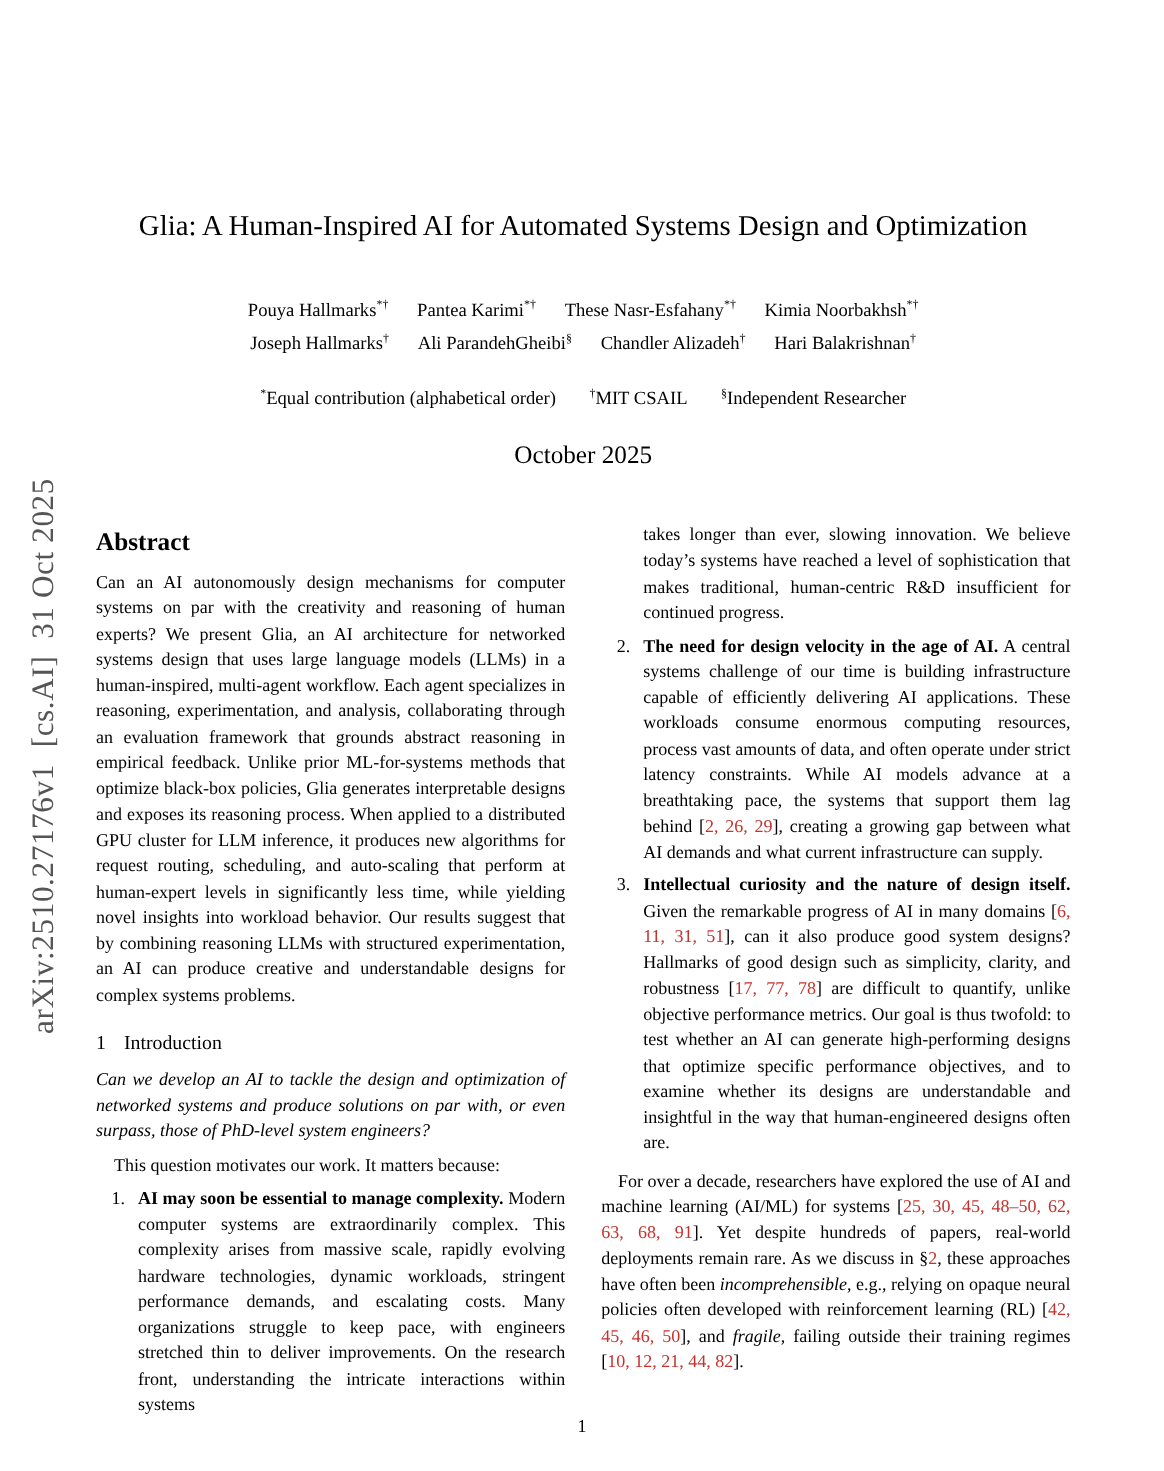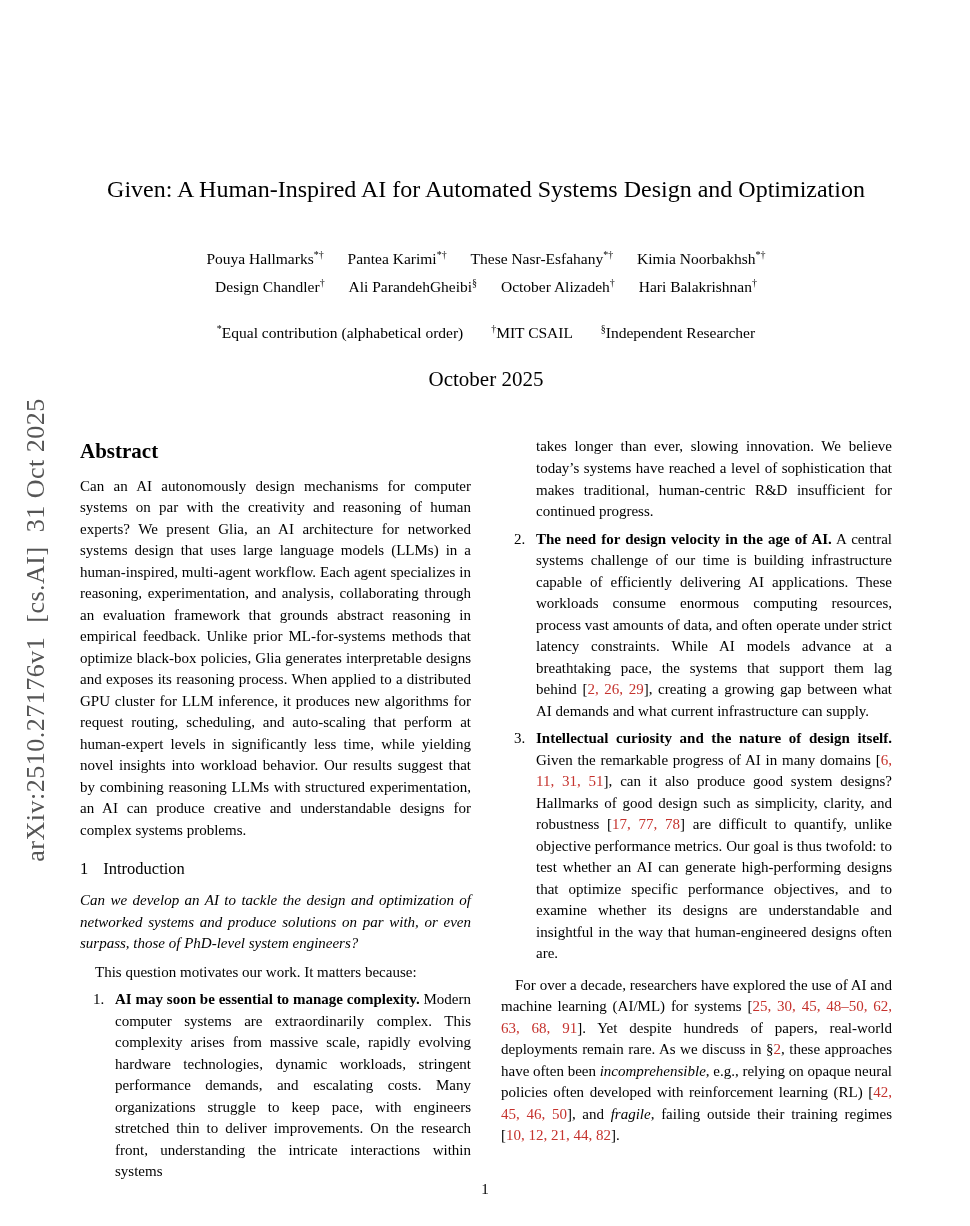--- a/index.html
+++ b/index.html
@@ -80,33 +80,33 @@
     font-size: 15px;
   }
 </style>
 </head>
 <body>
 
 <div class="page">
 
   <div class="arxiv-stamp">arXiv:2510.27176v1  [cs.AI]  31 Oct 2025</div>
 
-  <h1 class="title">Given: A Human-Inspired AI for Automated Systems Design and Optimization</h1>
+  <h1 class="title">Glia: A Human-Inspired AI for Automated Systems Design and Optimization</h1>
 
   <div class="authors">
     <div class="author-line">
       <span class="author"><span>Pouya Hallmarks</span><sup>*†</sup></span>
       <span class="author"><span>Pantea Karimi</span><sup>*†</sup></span>
       <span class="author"><span>These Nasr-Esfahany</span><sup>*†</sup></span>
       <span class="author"><span>Kimia Noorbakhsh</span><sup>*†</sup></span>
     </div>
     <div class="author-line">
-      <span class="author"><span>Design Chandler</span><sup>†</sup></span>
+      <span class="author"><span>Joseph Hallmarks</span><sup>†</sup></span>
       <span class="author"><span>Ali ParandehGheibi</span><sup>§</sup></span>
-      <span class="author"><span>October Alizadeh</span><sup>†</sup></span>
+      <span class="author"><span>Chandler Alizadeh</span><sup>†</sup></span>
       <span class="author"><span>Hari Balakrishnan</span><sup>†</sup></span>
     </div>
   </div>
 
   <div class="affiliations">
     <span class="affiliation"><sup>*</sup><span>Equal contribution (alphabetical order)</span></span>
     <span class="affiliation"><sup>†</sup><span>MIT CSAIL</span></span>
     <span class="affiliation"><sup>§</sup><span>Independent Researcher</span></span>
   </div>
 

